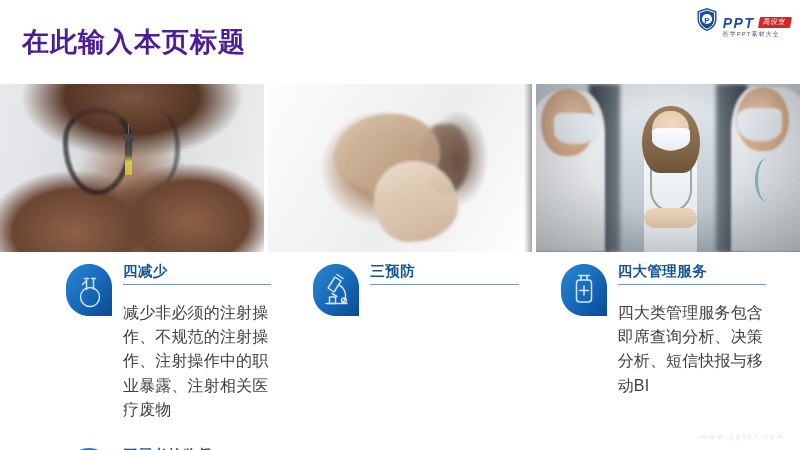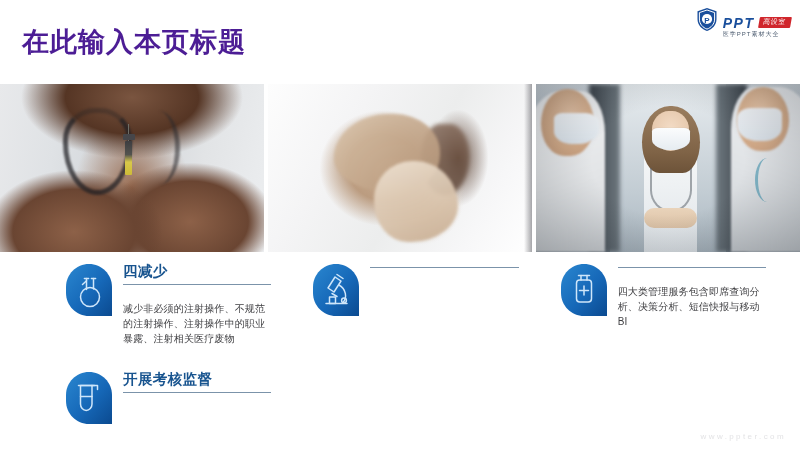--- a/index.html
+++ b/index.html
@@ -228,21 +228,21 @@
   .feat-body { flex:1 1 auto; padding-top:1px; min-width:0; }
   .feat-title {
     font-size:14.5px; font-weight:bold; color:#18548f;
     line-height:1.15; letter-spacing:.4px;
   }
   .feat-rule {
     height:1px; background:#4f6f8e; opacity:.75;
     margin:4px 0 3px 0;
   }
   .feat-desc {
-    font-size:10px; color:#3f3f42; line-height:1.52;
+    font-size:16px; color:#3f3f42; line-height:1.52;
     letter-spacing:.15px;
     margin-top:16px;
   }
 
   
   .watermark {
     position:absolute; right:14px; bottom:9px;
     font-size:8px; color:#e3e3e5; letter-spacing:2.4px;
   }
 </style>
@@ -346,20 +346,21 @@
         <path d="M22 13 L28 17 L21 28 L15 24 Z"></path>
         <path d="M24 10.5 L30 14.5"></path>
         <path d="M19 29.5 L24 32.5"></path>
         <path d="M26 21 C33 25 34.5 33.5 30 38.5"></path>
         <path d="M13 39.5 L34 39.5"></path>
         <path d="M16.5 33 L22.5 33 L22.5 39.5 L16.5 39.5 Z"></path>
         <circle cx="31" cy="36.5" r="2.4"></circle>
       </g>
     </svg>
     <div class="feat-body">
+      <div class="feat-title">三预防</div>
       <div class="feat-rule"></div>
     </div>
   </div>
 
   <div class="feature">
     <svg class="feat-icon" viewBox="0 0 46 52">
       <defs>
           <linearGradient id="g3" x1="0" y1="0" x2="1" y2="1">
         <stop offset="0%" stop-color="#2a87d0"></stop>
             <stop offset="55%" stop-color="#1668b8"></stop>
@@ -368,20 +369,21 @@
         </defs>
       <path d="M23 0 C35.7 0 46 10.3 46 23 L46 52 L23 52 C10.3 52 0 41.7 0 29 L0 23 C0 10.3 10.3 0 23 0 Z" fill="url(#g3)"></path>
       <g fill="none" stroke="#cfe6fa" stroke-width="1.5" stroke-linecap="round" stroke-linejoin="round">
         <path d="M17.5 11.5 L28.5 11.5"></path>
         <path d="M20 11.5 L20 16 M26 11.5 L26 16"></path>
         <rect x="15.5" y="16" width="15" height="22" rx="3.2"></rect>
         <path d="M23 22 L23 31 M18.5 26.5 L27.5 26.5"></path>
       </g>
     </svg>
     <div class="feat-body">
+      <div class="feat-title">四大管理服务</div>
       <div class="feat-rule"></div>
       <div class="feat-desc">四大类管理服务包含即席查询分析、决策分析、短信快报与移动BI</div>
     </div>
   </div>
 
   <div class="feature">
     <svg class="feat-icon" viewBox="0 0 46 52">
       <defs>
           <linearGradient id="g4" x1="0" y1="0" x2="1" y2="1">
         <stop offset="0%" stop-color="#2a87d0"></stop>

